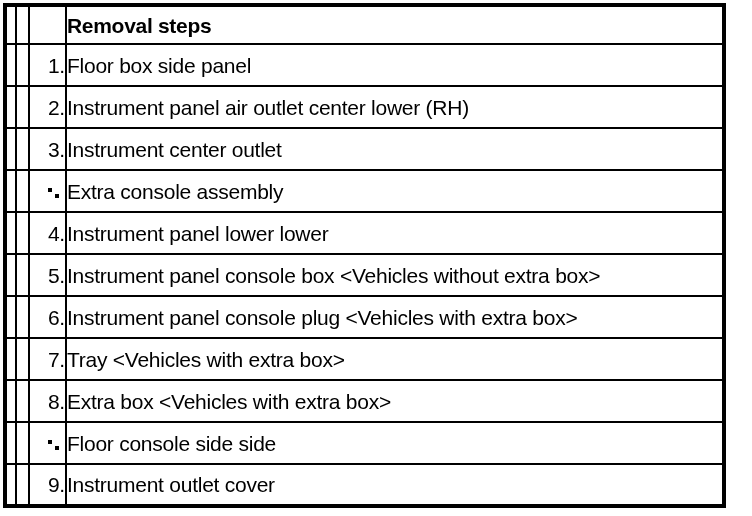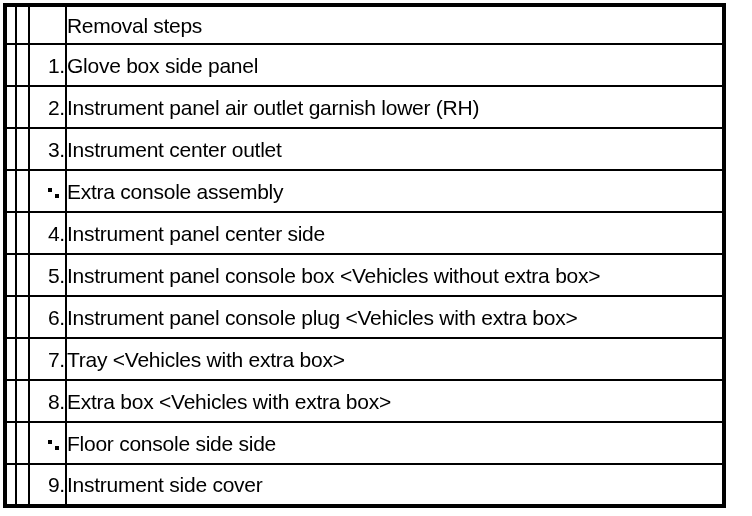--- a/index.html
+++ b/index.html
@@ -90,21 +90,21 @@
     padding: 0 2px 0 7px;
     font-size: 21px;
     line-height: 1;
     white-space: nowrap;
     overflow: hidden;
     letter-spacing: -0.25px;
   }
 
   
   .header-row .cell-text {
-    font-weight: normal;
+    font-weight: bold;
     letter-spacing: -0.3px;
   }
 
   
   .removal-table tr {
     height: 42px;
   }
   .removal-table tr.header-row {
     height: 39px;
   }
@@ -127,45 +127,45 @@
         <td class="cell-spacer"></td>
         <td class="cell-number"></td>
         <td class="cell-text">Removal steps</td>
       </tr>
     </thead>
     <tbody id="table-body">
         <tr>
           <td class="cell-spacer"></td>
           <td class="cell-spacer"></td>
           <td class="cell-number">1.</td>
-          <td class="cell-text">Glove box side panel</td>
+          <td class="cell-text">Floor box side panel</td>
         </tr>
         <tr>
           <td class="cell-spacer"></td>
           <td class="cell-spacer"></td>
           <td class="cell-number">2.</td>
-          <td class="cell-text">Instrument panel air outlet garnish lower (RH)</td>
+          <td class="cell-text">Instrument panel air outlet center lower (RH)</td>
         </tr>
         <tr>
           <td class="cell-spacer"></td>
           <td class="cell-spacer"></td>
           <td class="cell-number">3.</td>
           <td class="cell-text">Instrument center outlet</td>
         </tr>
         <tr>
           <td class="cell-spacer"></td>
           <td class="cell-spacer"></td>
           <td class="cell-number"><span class="step-marker"></span></td>
           <td class="cell-text">Extra console assembly</td>
         </tr>
         <tr>
           <td class="cell-spacer"></td>
           <td class="cell-spacer"></td>
           <td class="cell-number">4.</td>
-          <td class="cell-text">Instrument panel center side</td>
+          <td class="cell-text">Instrument panel lower lower</td>
         </tr>
         <tr>
           <td class="cell-spacer"></td>
           <td class="cell-spacer"></td>
           <td class="cell-number">5.</td>
           <td class="cell-text">Instrument panel console box &lt;Vehicles without extra box&gt;</td>
         </tr>
         <tr>
           <td class="cell-spacer"></td>
           <td class="cell-spacer"></td>
@@ -187,18 +187,18 @@
         <tr>
           <td class="cell-spacer"></td>
           <td class="cell-spacer"></td>
           <td class="cell-number"><span class="step-marker"></span></td>
           <td class="cell-text">Floor console side side</td>
         </tr>
         <tr>
           <td class="cell-spacer"></td>
           <td class="cell-spacer"></td>
           <td class="cell-number">9.</td>
-          <td class="cell-text">Instrument side cover</td>
+          <td class="cell-text">Instrument outlet cover</td>
         </tr>
       </tbody>
   </table>
 
 </div>
 
 </body></html>

